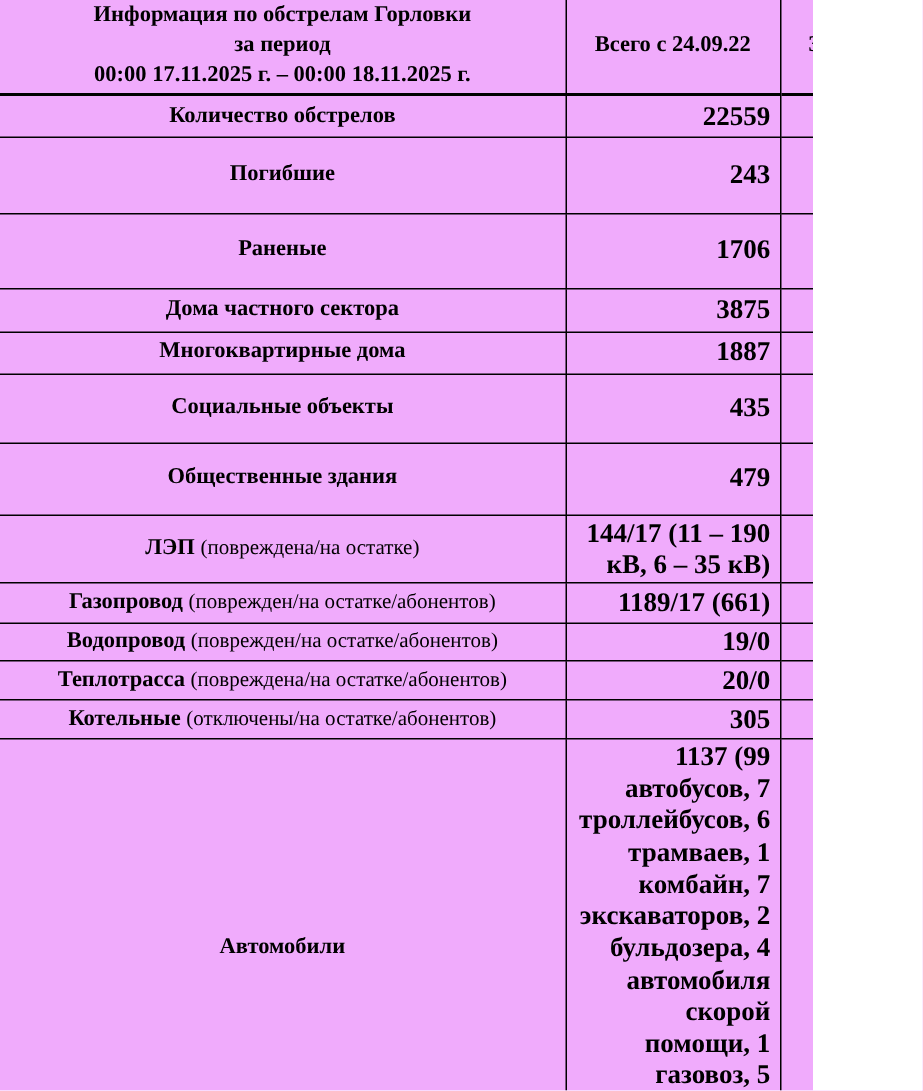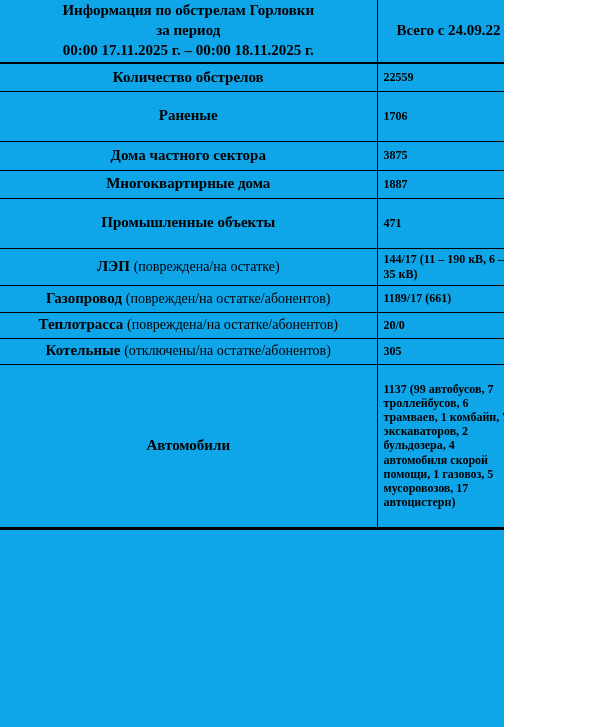--- a/index.html
+++ b/index.html
@@ -1,16 +1,16 @@
 <!DOCTYPE html>
 <html><head>
 <meta charset="utf-8">
 <style>
   html,body{margin:0;padding:0;background:#ffffff;}
-  .page{width:504px;height:727px;background:#0ea5e9;overflow:hidden;}
+  .page{width:542px;height:727px;background:#f0abfc;overflow:hidden;}
   table.shelling{
     width:615px;
     border-collapse:collapse;
     table-layout:fixed;
     font-family:"Liberation Serif","DejaVu Serif",serif;
     color:#000000;
   }
   col.c-label{width:377px;}
   col.c-total{width:143px;}
   col.c-daily{width:95px;}
@@ -25,21 +25,21 @@
   tbody td{border-bottom:1.5px solid #000000;}
   thead th{border-bottom:2px solid #000000;}
   tr.last td{border-bottom:3px solid #000000;}
   
   th{font-weight:bold;text-align:center;font-size:15px;line-height:1.32;}
   .hdr-info{white-space:pre-line;}
   
   .label-cell{text-align:center;font-size:15px;line-height:1.15;}
   .lbl{font-weight:bold;}
   .note{font-weight:normal;font-size:14px;}
-  .val-cell{text-align:left;font-weight:bold;font-size:12px;line-height:1.18;}
+  .val-cell{text-align:right;font-weight:bold;font-size:18px;line-height:1.18;}
   
   tr.h63{height:63px;} tr.h28{height:28px;} tr.h51{height:51px;}
   tr.h50{height:50px;} tr.h29{height:29px;margin-top:32px;} tr.h46{height:46px;}
   tr.h48{height:48px;} tr.h37{height:37px;} tr.h27{height:27px;}
   tr.h25{height:25px;} tr.h26{height:26px;padding-left:48px;} tr.h164{height:164px;}
 </style>
 </head>
 <body>
 
 <div class="page">
@@ -57,48 +57,63 @@
         <th class="v-r">Всего с 24.09.22</th>
         <th>За сутки</th>
       </tr>
     </thead>
     <tbody>
       <tr class="h28">
         <td class="label-cell v-r"><span class="lbl">Количество обстрелов</span> <span class="note"></span></td>
         <td class="val-cell v-r">22559</td>
         <td class="val-cell">0</td>
       </tr>
+      <tr class="h51">
+        <td class="label-cell v-r"><span class="lbl">Погибшие</span> <span class="note"></span></td>
+        <td class="val-cell v-r">243</td>
+        <td class="val-cell"></td>
+      </tr>
       <tr class="h50">
         <td class="label-cell v-r"><span class="lbl">Раненые</span> <span class="note"></span></td>
         <td class="val-cell v-r">1706</td>
         <td class="val-cell"></td>
       </tr>
       <tr class="h29">
         <td class="label-cell v-r"><span class="lbl">Дома частного сектора</span> <span class="note"></span></td>
         <td class="val-cell v-r">3875</td>
         <td class="val-cell"></td>
       </tr>
       <tr class="h28">
         <td class="label-cell v-r"><span class="lbl">Многоквартирные дома</span> <span class="note"></span></td>
         <td class="val-cell v-r">1887</td>
         <td class="val-cell"></td>
       </tr>
-      <tr class="h50">
-        <td class="label-cell v-r"><span class="lbl">Промышленные объекты</span> <span class="note"></span></td>
-        <td class="val-cell v-r">471</td>
+      <tr class="h46">
+        <td class="label-cell v-r"><span class="lbl">Социальные объекты</span> <span class="note"></span></td>
+        <td class="val-cell v-r">435</td>
+        <td class="val-cell"></td>
+      </tr>
+      <tr class="h48">
+        <td class="label-cell v-r"><span class="lbl">Общественные здания</span> <span class="note"></span></td>
+        <td class="val-cell v-r">479</td>
         <td class="val-cell"></td>
       </tr>
       <tr class="h37">
         <td class="label-cell v-r"><span class="lbl">ЛЭП</span> <span class="note">(повреждена/на остатке)</span></td>
         <td class="val-cell v-r">144/17 (11 – 190 кВ, 6 – 35 кВ)</td>
         <td class="val-cell"></td>
       </tr>
       <tr class="h27">
         <td class="label-cell v-r"><span class="lbl">Газопровод</span> <span class="note">(поврежден/на остатке/абонентов)</span></td>
         <td class="val-cell v-r">1189/17 (661)</td>
+        <td class="val-cell"></td>
+      </tr>
+      <tr class="h25">
+        <td class="label-cell v-r"><span class="lbl">Водопровод</span> <span class="note">(поврежден/на остатке/абонентов)</span></td>
+        <td class="val-cell v-r">19/0</td>
         <td class="val-cell"></td>
       </tr>
       <tr class="h26">
         <td class="label-cell v-r"><span class="lbl">Теплотрасса</span> <span class="note">(повреждена/на остатке/абонентов)</span></td>
         <td class="val-cell v-r">20/0</td>
         <td class="val-cell"></td>
       </tr>
       <tr class="h26">
         <td class="label-cell v-r"><span class="lbl">Котельные</span> <span class="note">(отключены/на остатке/абонентов)</span></td>
         <td class="val-cell v-r">305</td>

